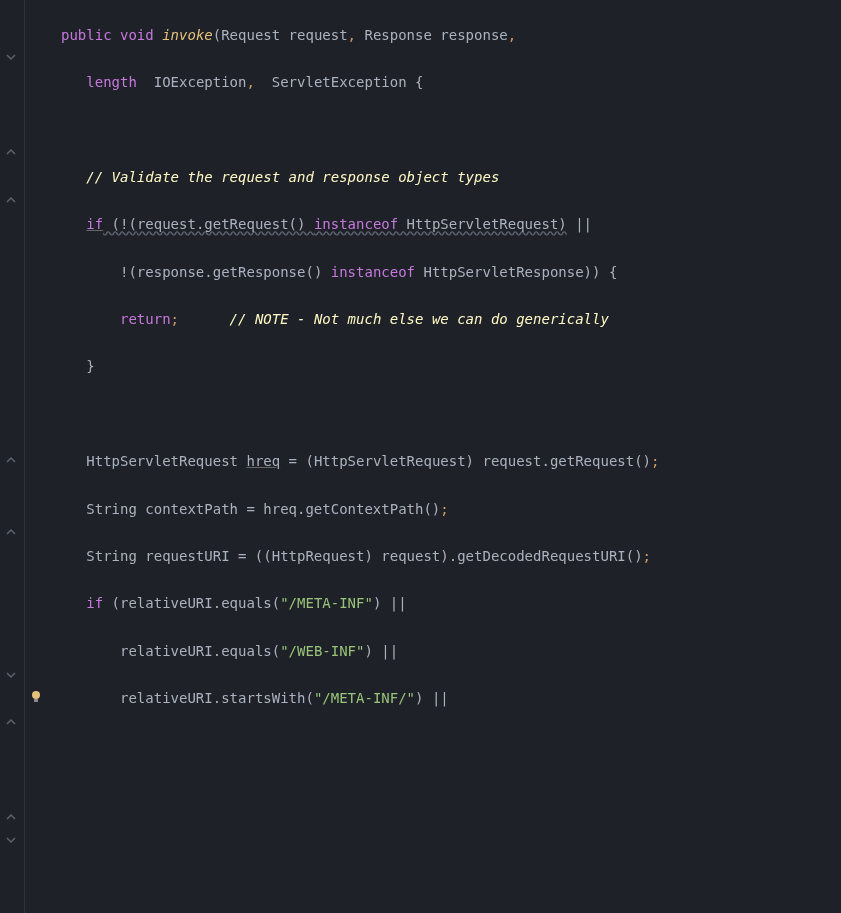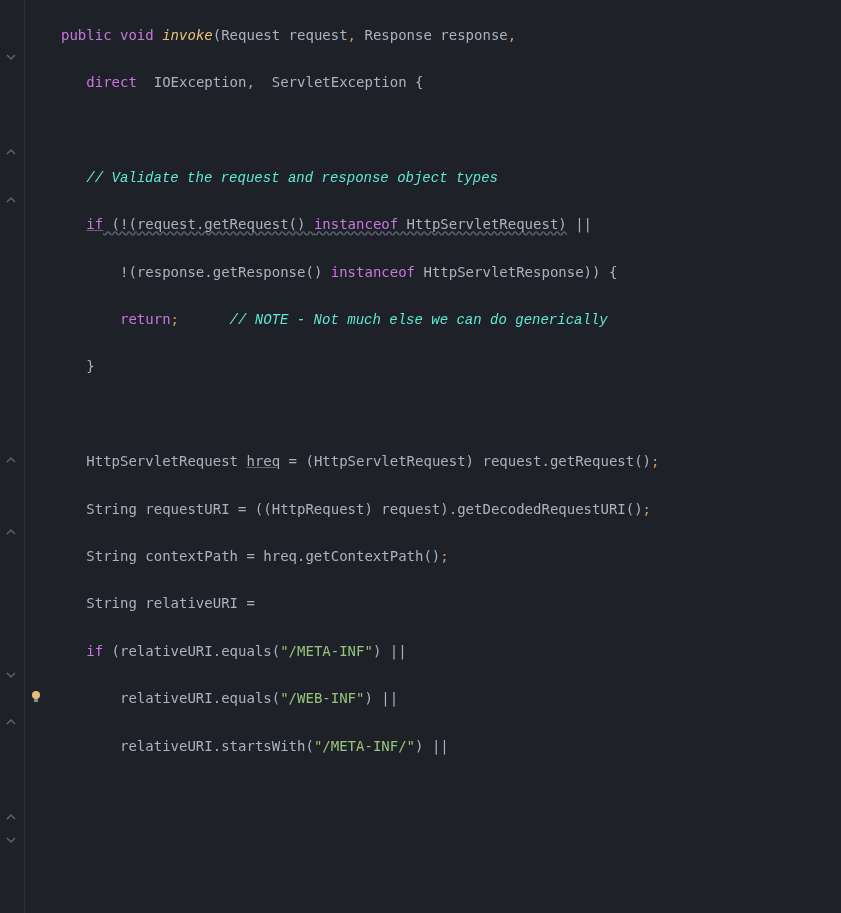--- a/index.html
+++ b/index.html
@@ -43,21 +43,21 @@
   }
   .code {
     flex: 1;
     padding-left: 36px;
     white-space: pre;
     position: relative;
   }
   .line { height: 23.7px; }
   .kw { color: #c678dd; }
   .method { color: #e5c07b; font-style: italic; }
-  .comment { color: #5eead4; font-style: italic; font-family: Liberation Mono, monospace; }
+  .comment { color: #fef9c3; font-style: italic; }
   .string { color: #98c379; }
   .orange { color: #d19a66; }
   .underline { text-decoration: underline wavy #5c6370; text-decoration-skip-ink: none; }
   .underline2 { text-decoration: underline #666; }
 </style>
 </head>
 <body>
 
 <div class="editor">
   <div class="gutter">
@@ -108,32 +108,31 @@
       </div>
     <div class="bulb" style="top:689px">
       <svg viewBox="0 0 16 16">
           <circle cx="8" cy="6" r="4" fill="#e5c07b"></circle>
           <rect x="6" y="10" width="4" height="3" fill="#888"></rect>
         </svg>
     </div>
   </div>
   <div class="code">
 <div class="line"><span class="kw">public</span> <span class="kw">void</span> <span class="method">invoke</span><span>(Request request</span><span class="orange">,</span><span> Response response</span><span class="orange">,</span></div>
-<div class="line">   <span class="kw">direct</span><span>  IOException</span><span class="orange">,</span><span>  ServletException {</span></div>
+<div class="line">   <span class="kw">length</span><span>  IOException</span><span class="orange">,</span><span>  ServletException {</span></div>
 <div class="line"></div>
 <div class="line">   <span class="comment">// Validate the request and response object types</span></div>
 <div class="line">   <span class="kw underline2">if</span><span class="underline"> (!(</span><span class="underline">request.getRequest() </span><span class="kw underline">instanceof</span><span class="underline"> HttpServletRequest)</span><span> ||</span></div>
 <div class="line">       <span>!(response.getResponse() </span><span class="kw">instanceof</span><span> HttpServletResponse)) {</span></div>
 <div class="line">       <span class="kw">return</span><span class="orange">;</span><span>      </span><span class="comment">// NOTE - Not much else we can do generically</span></div>
 <div class="line">   <span>}</span></div>
 <div class="line"></div>
 <div class="line">   <span>HttpServletRequest </span><span class="underline2">hreq</span><span> = (HttpServletRequest) request.getRequest()</span><span class="orange">;</span></div>
+<div class="line">   <span>String contextPath = hreq.getContextPath()</span><span class="orange">;</span></div>
 <div class="line">   <span>String requestURI = ((HttpRequest) request).getDecodedRequestURI()</span><span class="orange">;</span></div>
-<div class="line">   <span>String contextPath = hreq.getContextPath()</span><span class="orange">;</span></div>
-<div class="line">   <span>String relativeURI =</span></div>
 <div class="line">   <span class="kw">if</span><span> (relativeURI.equals(</span><span class="string">"/META-INF"</span><span>) ||</span></div>
 <div class="line">       <span>relativeURI.equals(</span><span class="string">"/WEB-INF"</span><span>) ||</span></div>
 <div class="line">       <span>relativeURI.startsWith(</span><span class="string">"/META-INF/"</span><span>) ||</span></div>
 
 
 
 
 
 
 

